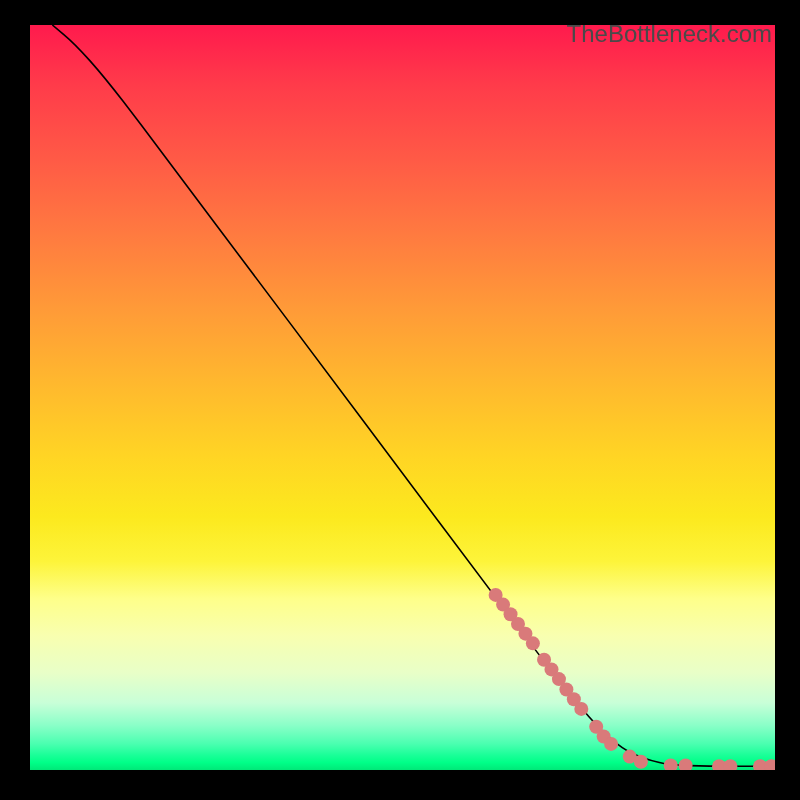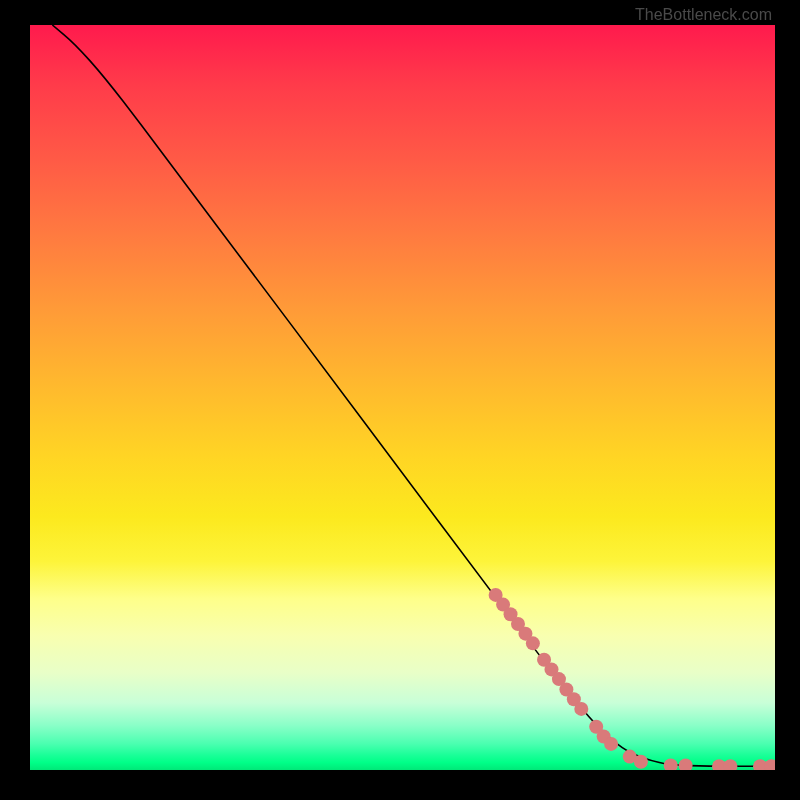--- a/index.html
+++ b/index.html
@@ -33,24 +33,24 @@
       #c8ffd8 91%,
       #8affc8 94%,
       #4affb0 96.5%,
       #1aff98 98%,
       #00ff88 99%,
       #00e878 100%
     );
   }
   .watermark {
     position: absolute;
-    top: 6px;
+    top: 20px;
     right: 28px;
     color: #4a4a4a;
-    font-size: 16px;
+    font-size: 24px;
     font-weight: 500;
     z-index: 10;
   }
   svg.curve {
     position: absolute;
     left: 0;
     top: 0;
     width: 100%;
     height: 100%;
     z-index: 5;

